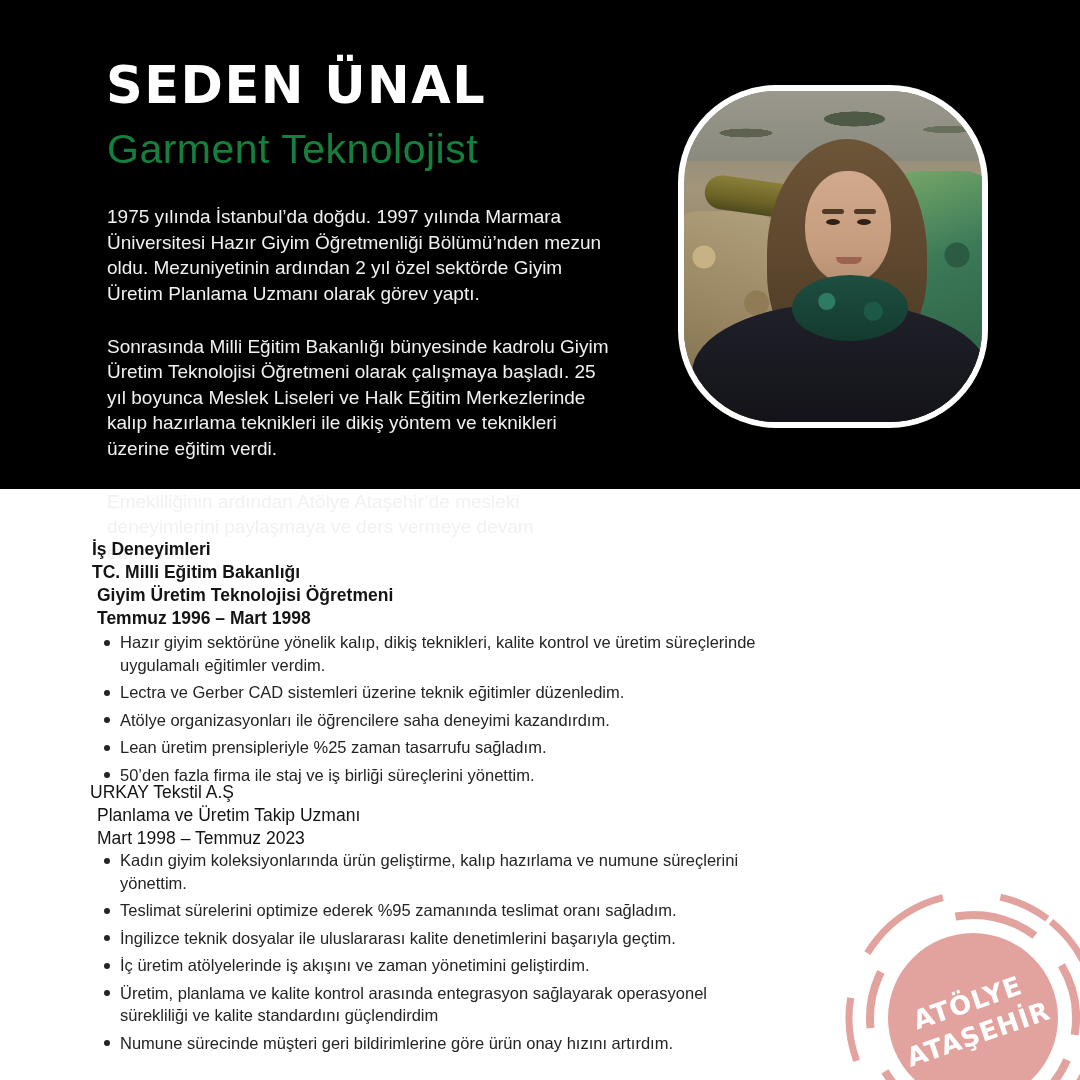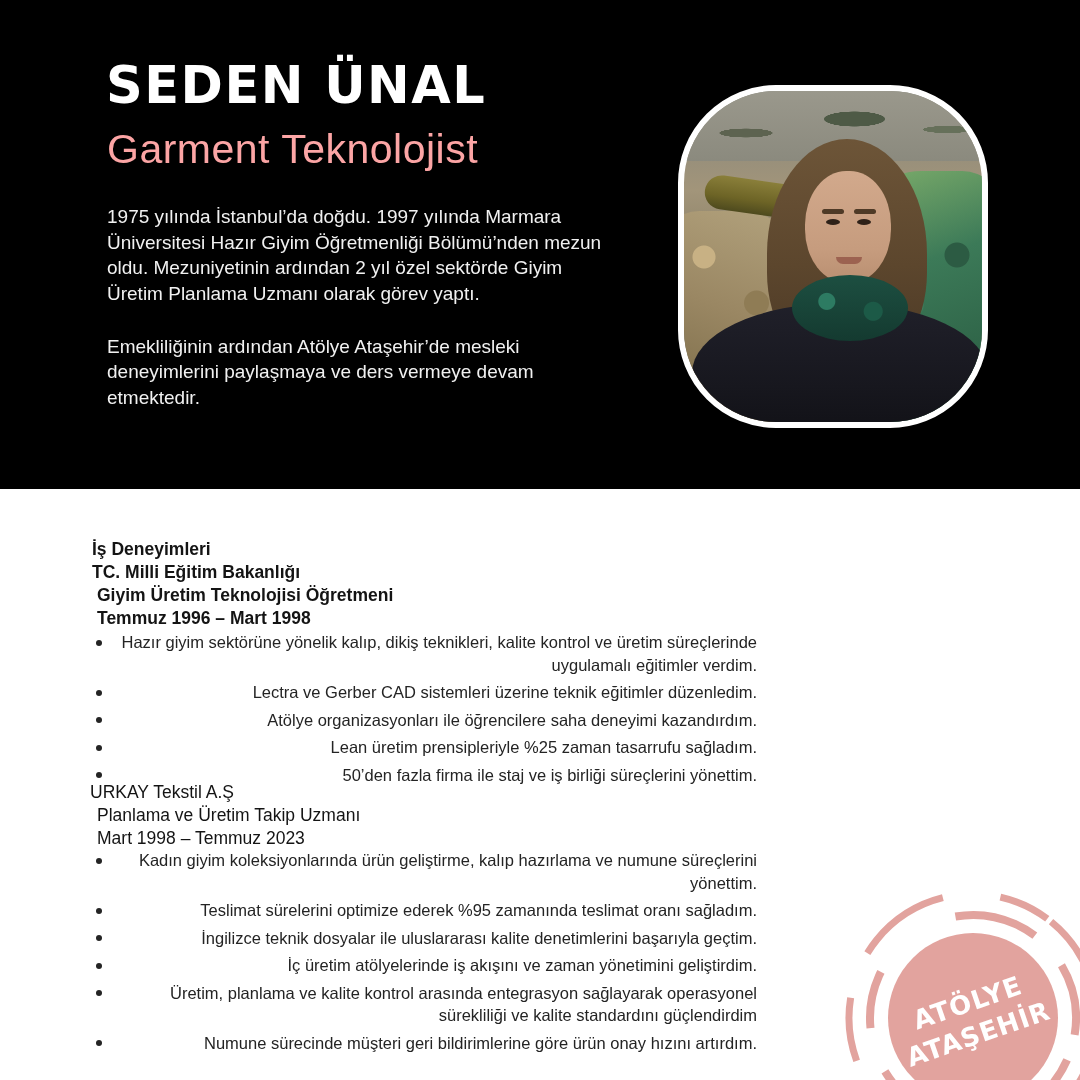--- a/index.html
+++ b/index.html
@@ -13,21 +13,21 @@
     position:absolute;left:0;top:0;width:1080px;height:489px;
     background:#000000;
   }
   .hero-name{
     position:absolute;left:106px;top:56px;margin:0;
     font-family:"DejaVu Sans","Liberation Sans",sans-serif;
     font-weight:800;font-size:51px;letter-spacing:1.5px;color:#ffffff;
   }
   .hero-title{
     position:absolute;left:107px;top:126px;margin:0;
-    font-weight:400;font-size:41px;letter-spacing:0.5px;color:#fca5a5;
+    font-weight:400;font-size:41px;letter-spacing:0.5px;color:#15803d;
   }
   .hero-bio{
     position:absolute;left:107px;top:204px;width:510px;
     color:#f1f1f1;font-size:19px;line-height:1.35;
   }
   .hero-bio p{margin:0 0 27px 0;}
   
   .photo{
     position:absolute;left:678px;top:85px;width:310px;height:343px;
     box-sizing:border-box;border:6px solid #ffffff;border-radius:98px;
@@ -70,21 +70,21 @@
                linear-gradient(180deg,#1d4f41,#143a30);}
   .ph-jacket{left:8px;top:212px;width:296px;height:140px;border-radius:55% 55% 0 0;
     background:linear-gradient(180deg,#20202a 0%,#17171e 60%,#101015 100%);}
   
   .experience{
     position:absolute;left:0;top:489px;width:1080px;height:418px;
     color:#1e1e1e;
   }
   .exp-head{position:absolute;left:92px;top:49px;font-size:17.5px;font-weight:bold;line-height:23px;color:#141414;}
   .exp-head .indent{padding-left:5px;}
-  .joblist{position:absolute;left:92px;width:665px;list-style:none;margin:0;padding:0;text-align:right;}
+  .joblist{position:absolute;left:100px;width:665px;list-style:none;margin:0;padding:0;}
   .joblist-1{top:142px;}
   .job2-head{position:absolute;left:90px;top:292px;font-size:17.5px;font-weight:normal;line-height:23px;color:#141414;}
   .job2-head .indent{padding-left:7px;}
   .joblist-2{top:360px;}
   .joblist li{
     position:relative;padding-left:20px;margin-bottom:5px;
     font-size:16.5px;line-height:22.5px;color:#242424;
   }
   .joblist li::before{
     content:"";position:absolute;left:4px;top:8.5px;width:6px;height:6px;border-radius:50%;background:#242424;
@@ -102,20 +102,21 @@
   }
 </style>
 </head>
 <body>
 
 <section class="hero">
   <h1 class="hero-name">SEDEN ÜNAL</h1>
   <h2 class="hero-title">Garment Teknolojist</h2>
   <div class="hero-bio">
     <p>1975 yılında İstanbul’da doğdu. 1997 yılında Marmara Üniversitesi Hazır Giyim Öğretmenliği Bölümü’nden mezun oldu. Mezuniyetinin ardından 2 yıl özel sektörde Giyim Üretim Planlama Uzmanı olarak görev yaptı.</p>
+    <p>Sonrasında Milli Eğitim Bakanlığı bünyesinde kadrolu Giyim Üretim Teknolojisi Öğretmeni olarak çalışmaya başladı. 25 yıl boyunca Meslek Liseleri ve Halk Eğitim Merkezlerinde kalıp hazırlama teknikleri ile dikiş yöntem ve teknikleri üzerine eğitim verdi.</p>
     <p>Emekliliğinin ardından Atölye Ataşehir’de mesleki deneyimlerini paylaşmaya ve ders vermeye devam etmektedir.</p>
   </div>
 
   <div class="photo">
     <div class="art ph-trees"></div>
     <div class="art ph-bench-right"></div>
     <div class="art ph-bench-left"></div>
     <div class="art ph-rail"></div>
     <div class="art ph-hair"></div>
     <div class="art ph-face"></div>

